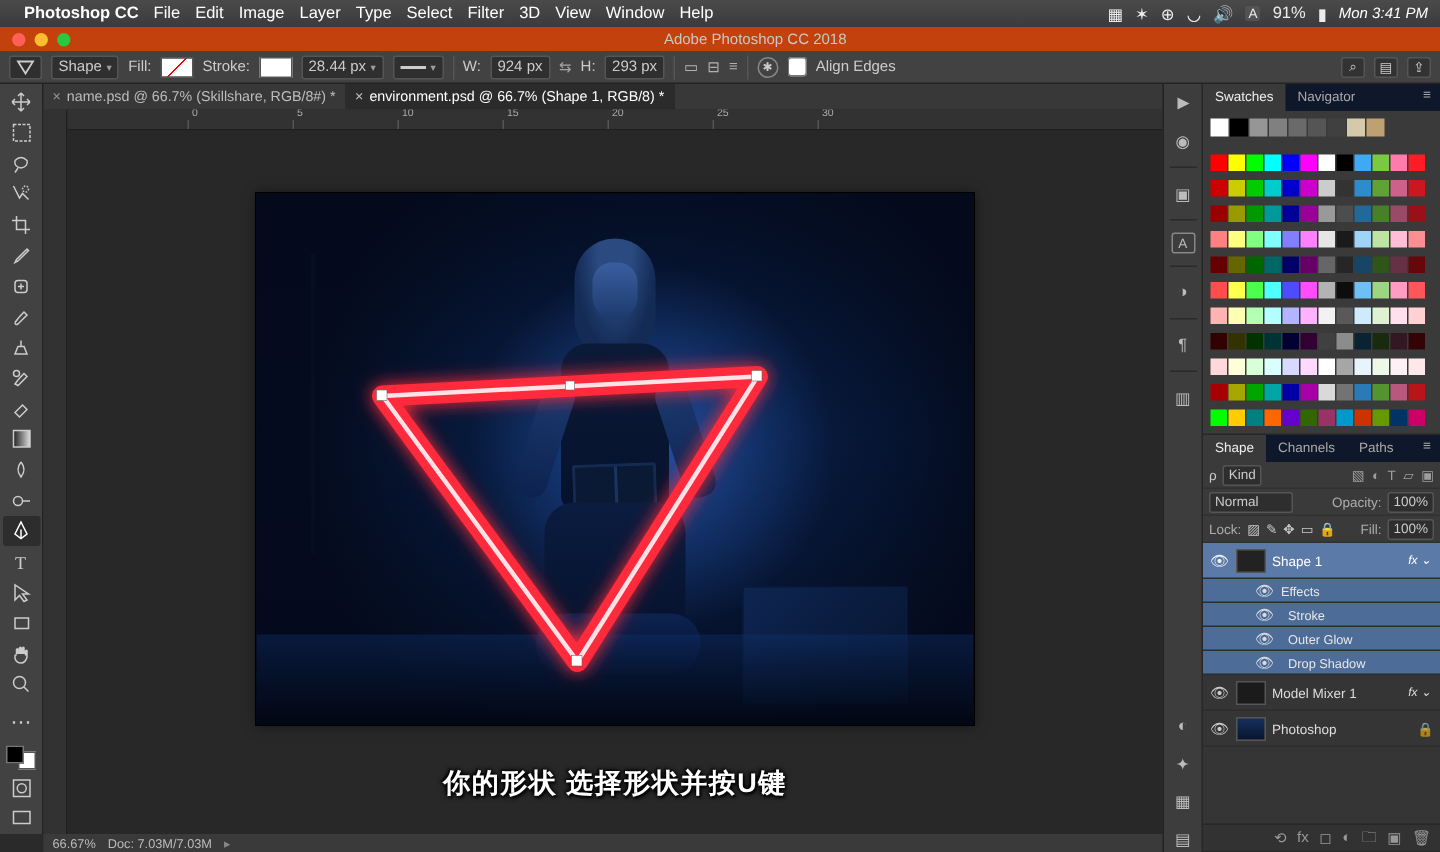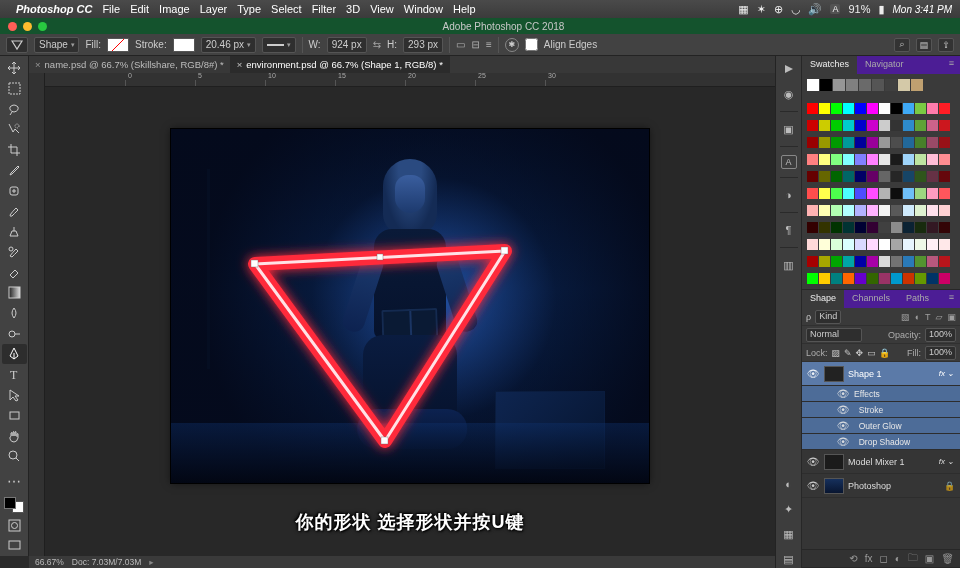--- a/index.html
+++ b/index.html
@@ -1,28 +1,28 @@
 <!DOCTYPE html>
 <html><head>
 <meta charset="utf-8">
 <style>
   * { box-sizing: border-box; -webkit-font-smoothing: antialiased; }
   body { margin:0; width:960px; height:568px; background:#2a2a2a; font-family:"Helvetica Neue",Arial,sans-serif; font-size:11px; color:#ddd; overflow:hidden; position:relative; }
 
   
   .mac-menubar { position:absolute; top:0; left:0; right:0; height:18px; background:linear-gradient(#4a4a4a,#3b3b3b); display:flex; align-items:center; padding:0 8px; font-size:11px; color:#fff; }
   .mac-menubar .apple { font-size:13px; margin-right:8px; }
-  .mac-menubar .appname { font-weight:bold; margin-right:10px;font-style:italic; }
+  .mac-menubar .appname { font-weight:bold; margin-right:10px; }
   .mac-menubar .mitem { margin-right:10px; }
   .mac-menubar .right { margin-left:auto; display:flex; align-items:center; gap:8px; }
   .mac-menubar .right .ic { opacity:.9; }
   .mac-menubar .right .clock { font-size:10px;font-style:italic; }
 
   
-  .ps-chrome { position:absolute; top:18px; left:0; right:0; height:16px; background:#14532d; display:flex; align-items:center; }
+  .ps-chrome { position:absolute; top:18px; left:0; right:0; height:16px; background:#c2410c; display:flex; align-items:center; }
   .traffic { display:flex; gap:6px; padding-left:8px; }
   .traffic span { width:9px; height:9px; border-radius:50%; }
   .tr-r { background:#ff5f57; } .tr-y { background:#febc2e; } .tr-g { background:#28c840; }
   .window-title { flex:1; text-align:center; color:#c8c8c8; font-size:10px; }
 
   
   .options-bar { position:absolute; top:34px; left:0; right:0; height:22px; background:#424242; display:flex; align-items:center; padding:0 6px; gap:6px; font-size:10px; color:#ccc; border-bottom:1px solid #232323; }
   .opt-tool { width:22px; height:16px; background:#2f2f2f; border:1px solid #555; border-radius:2px; display:flex; align-items:center; justify-content:center; }
   .opt-tool svg { display:block; }
   .dd { background:#2f2f2f; border:1px solid #555; border-radius:2px; height:16px; padding:0 4px; display:flex; align-items:center; gap:3px; }
@@ -103,21 +103,21 @@
 
   
   .right-col { position:absolute; top:56px; right:0; bottom:0; width:185px; background:#3a3a3a; border-left:1px solid #232323; display:flex; }
   .icon-strip { width:26px; background:#3d3d3d; border-right:1px solid #272727; display:flex; flex-direction:column; align-items:center; padding-top:4px; gap:7px; }
   .icon-strip .ib { width:20px; height:18px; display:flex; align-items:center; justify-content:center; color:#bcbcbc; border-radius:2px; }
   .icon-strip .ib.play svg { fill:#bcbcbc; }
   .panels { flex:1; display:flex; flex-direction:column; }
 
   
   .panel { background:#3a3a3a; border-bottom:1px solid #272727; }
-  .panel-tabs { display:flex; height:18px; background:#4c1d95; font-size:9px; }
+  .panel-tabs { display:flex; height:18px; background:#0f172a; font-size:9px; }
   .ptab { padding:3px 8px 0; color:#aaa; }
   .ptab.active { background:#3a3a3a; color:#eee; }
   .panel-tabs .menu { margin-left:auto; padding:2px 6px; color:#aaa; }
   .swatches-grid { padding:4px; display:flex; flex-direction:column; gap:4px; }
   .sw-row { display:flex; flex-wrap:wrap; gap:1px; padding:1px; }
   .sw-row.top .sw { width:12px; height:12px; }
   .sw { width:11px; height:11px; border:0; }
   .sw-gap { height:2px; }
 
   
@@ -191,21 +191,21 @@
   </div>
   <div class="dd">
       <span>Shape</span>
       <span class="tri">▾</span>
     </div>
   <span class="lbl">Fill:</span>
   <div class="swatch fill"></div>
   <span class="lbl">Stroke:</span>
   <div class="swatch stroke"></div>
   <div class="dd">
-      <span>20.46 px</span>
+      <span>28.44 px</span>
       <span class="tri">▾</span>
     </div>
   <div class="dd" style="width:34px;">
       <span style="width:22px;height:2px;background:#ccc;display:block;"></span>
       <span class="tri">▾</span>
     </div>
   <span class="opt-sep"></span>
   <span>W:</span>
   <div class="dd">924 px</div>
   <span style="opacity:.7;">⇆</span>

